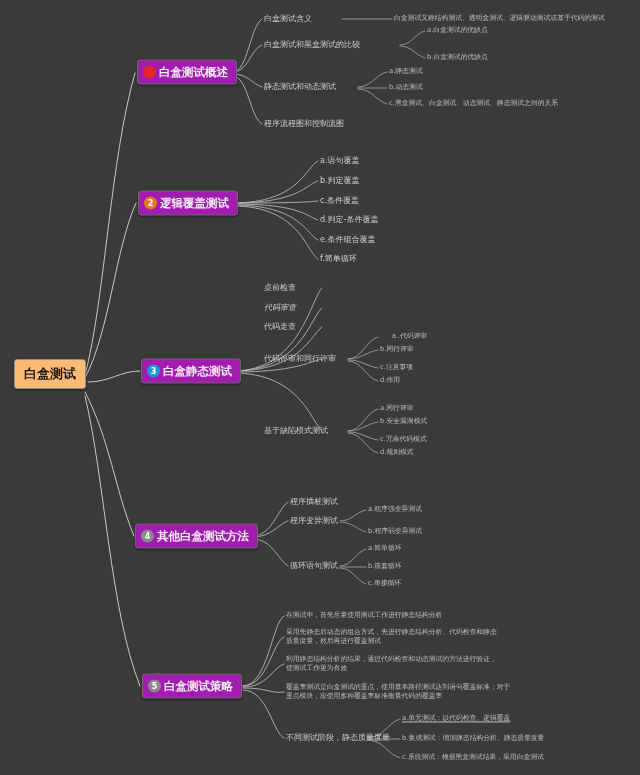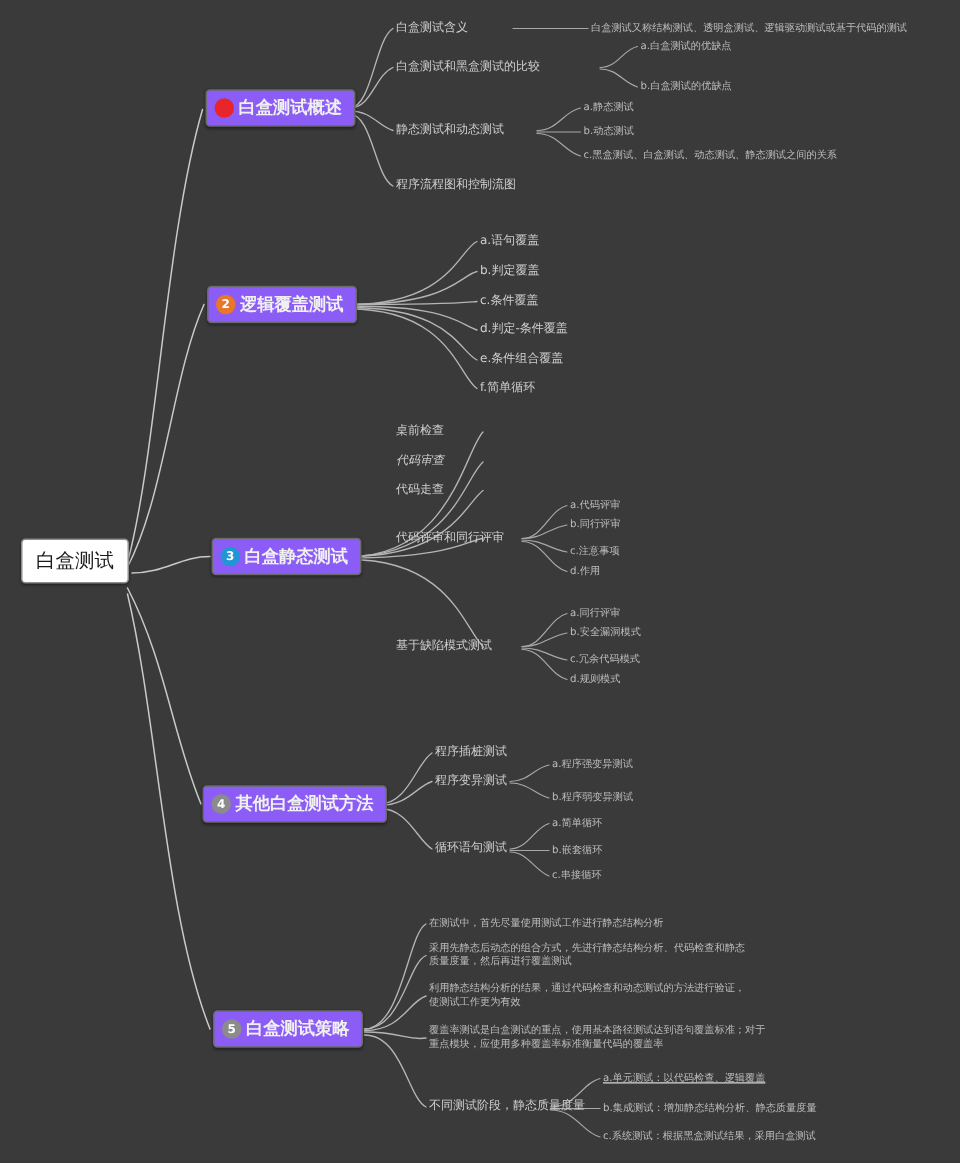--- a/index.html
+++ b/index.html
@@ -11,30 +11,30 @@
   }
   #map{position:absolute;top:0;left:0;width:640px;height:775px;}
   .branch{fill:none;stroke:#c9c9c9;stroke-width:1;stroke-linecap:round;}
   .branch.thin{stroke:#b5b5b5;stroke-width:0.9;}
   .branch.hair{stroke:#a8a8a8;stroke-width:0.8;}
 
   .node{position:absolute;box-sizing:border-box;}
 
   
   .root{
-    background:#ffffff;color:#1a1a1a;
+    background:#fdba74;color:#1a1a1a;
     border:1px solid #8d8d8d;border-radius:3px;
-    font-size:13px;font-weight:normal;
+    font-size:13px;font-weight:bold;
     padding:5px 9px;white-space:nowrap;
     box-shadow:0 1px 2px rgba(0,0,0,.45);
   }
 
   
   .l1{
-    background:#8b5cf6;border:1px solid #6a6a6a;border-radius:3px;
+    background:#a21caf;border:1px solid #6a6a6a;border-radius:3px;
     color:#f0f0f0;font-size:11.5px;font-weight:bold;
     padding:4px 8px 4px 5px;white-space:nowrap;
     display:flex;align-items:center;gap:3px;
     box-shadow:0 1px 2px rgba(0,0,0,.4);
   }
   .bullet{
     width:13px;height:13px;border-radius:50%;
     display:inline-flex;align-items:center;justify-content:center;
     font-size:8px;font-weight:bold;color:#fff;flex:0 0 auto;
     line-height:1;
@@ -156,21 +156,21 @@
 
 <div class="node l1" style="left:141px;top:371px;transform:translateY(-50%);">
   <span class="bullet" style="background:#2196d6;">3</span>
   <span>白盒静态测试</span>
 </div>
 <div class="node l2" style="left:264px;top:288px;transform:translateY(-50%);">桌前检查</div>
 <div class="node l2" style="left:264px;top:308px;transform:translateY(-50%);font-style:italic;">代码审查</div>
 <div class="node l2" style="left:264px;top:327px;transform:translateY(-50%);">代码走查</div>
 
 <div class="node l2" style="left:264px;top:359px;transform:translateY(-50%);">代码评审和同行评审</div>
-<div class="node l3" style="left:380px;top:337px;transform:translateY(-50%);">a.代码评审</div>
+<div class="node l3" style="left:392px;top:337px;transform:translateY(-50%);font-family:Liberation Mono, monospace;">a.代码评审</div>
 <div class="node l3" style="left:380px;top:350px;transform:translateY(-50%);">b.同行评审</div>
 <div class="node l3" style="left:380px;top:368px;transform:translateY(-50%);">c.注意事项</div>
 <div class="node l3" style="left:380px;top:381px;transform:translateY(-50%);">d.作用</div>
 
 <div class="node l2" style="left:264px;top:431px;transform:translateY(-50%);">基于缺陷模式测试</div>
 <div class="node l3" style="left:380px;top:409px;transform:translateY(-50%);">a.同行评审</div>
 <div class="node l3" style="left:380px;top:422px;transform:translateY(-50%);">b.安全漏洞模式</div>
 <div class="node l3" style="left:380px;top:440px;transform:translateY(-50%);">c.冗余代码模式</div>
 <div class="node l3" style="left:380px;top:453px;transform:translateY(-50%);">d.规则模式</div>
 

